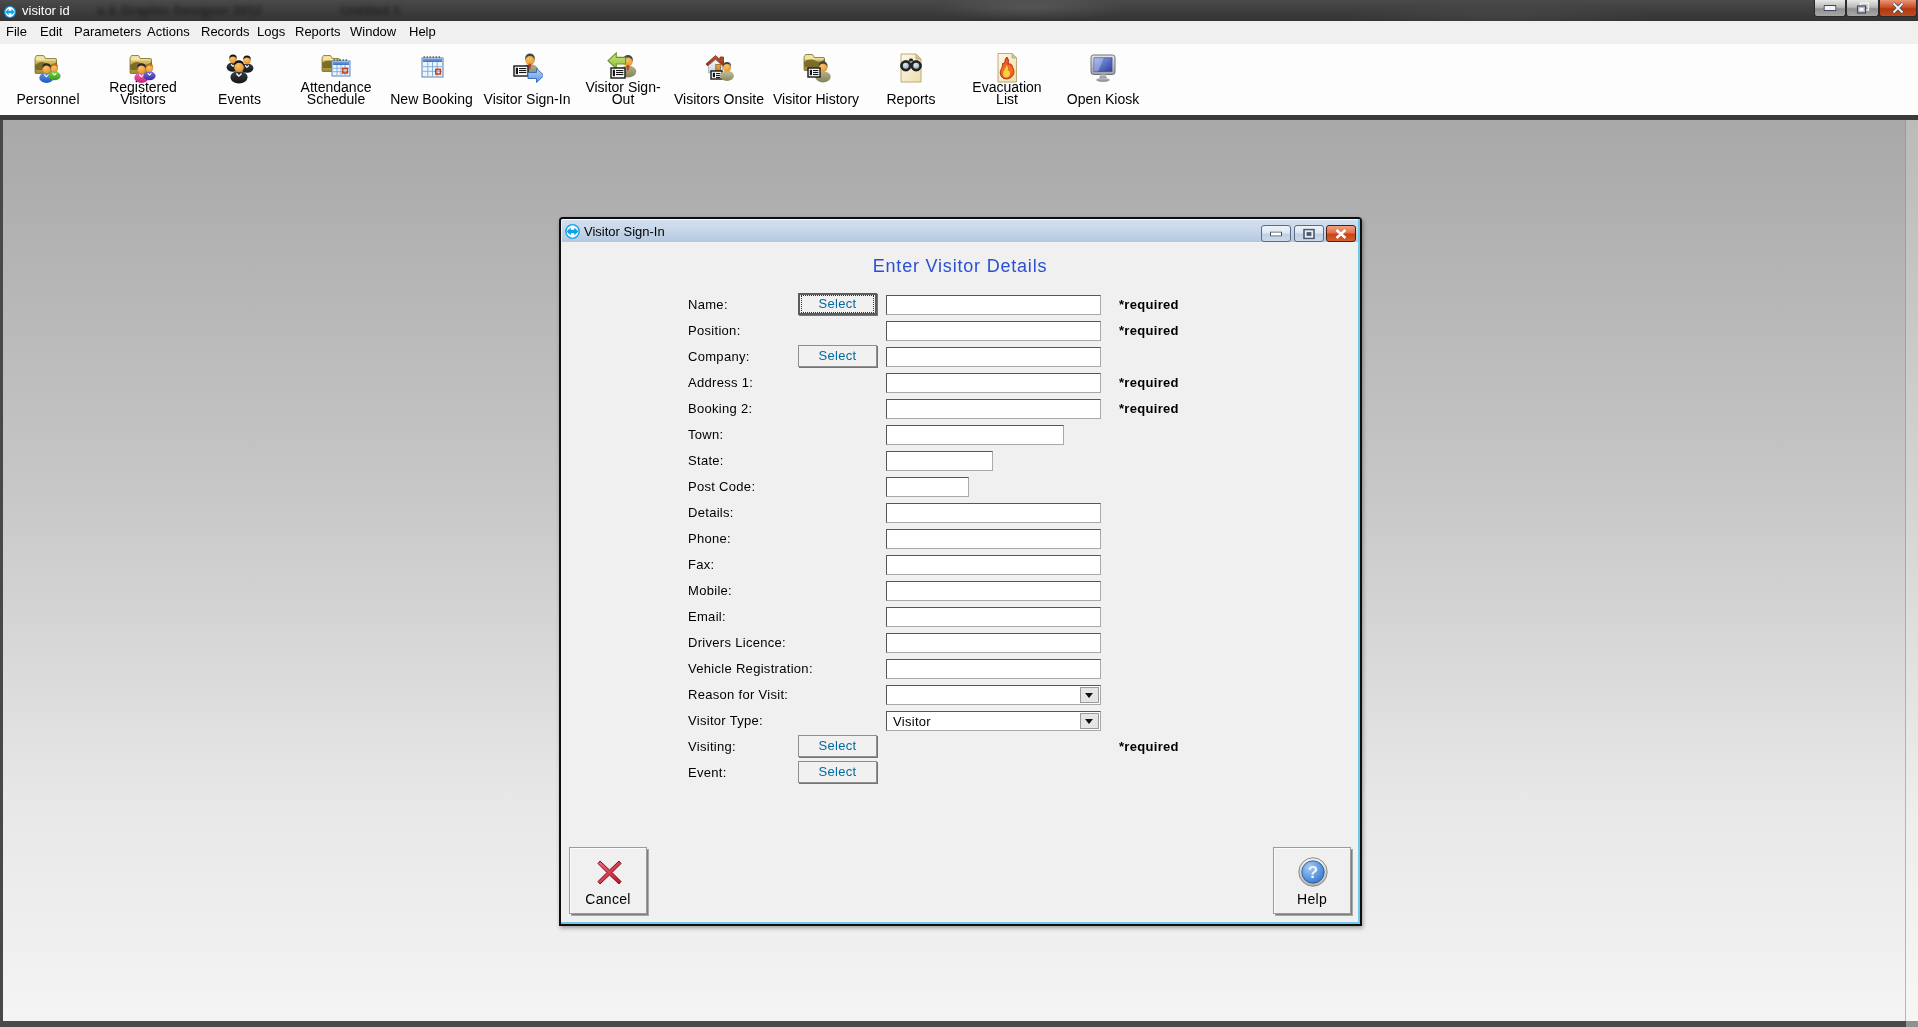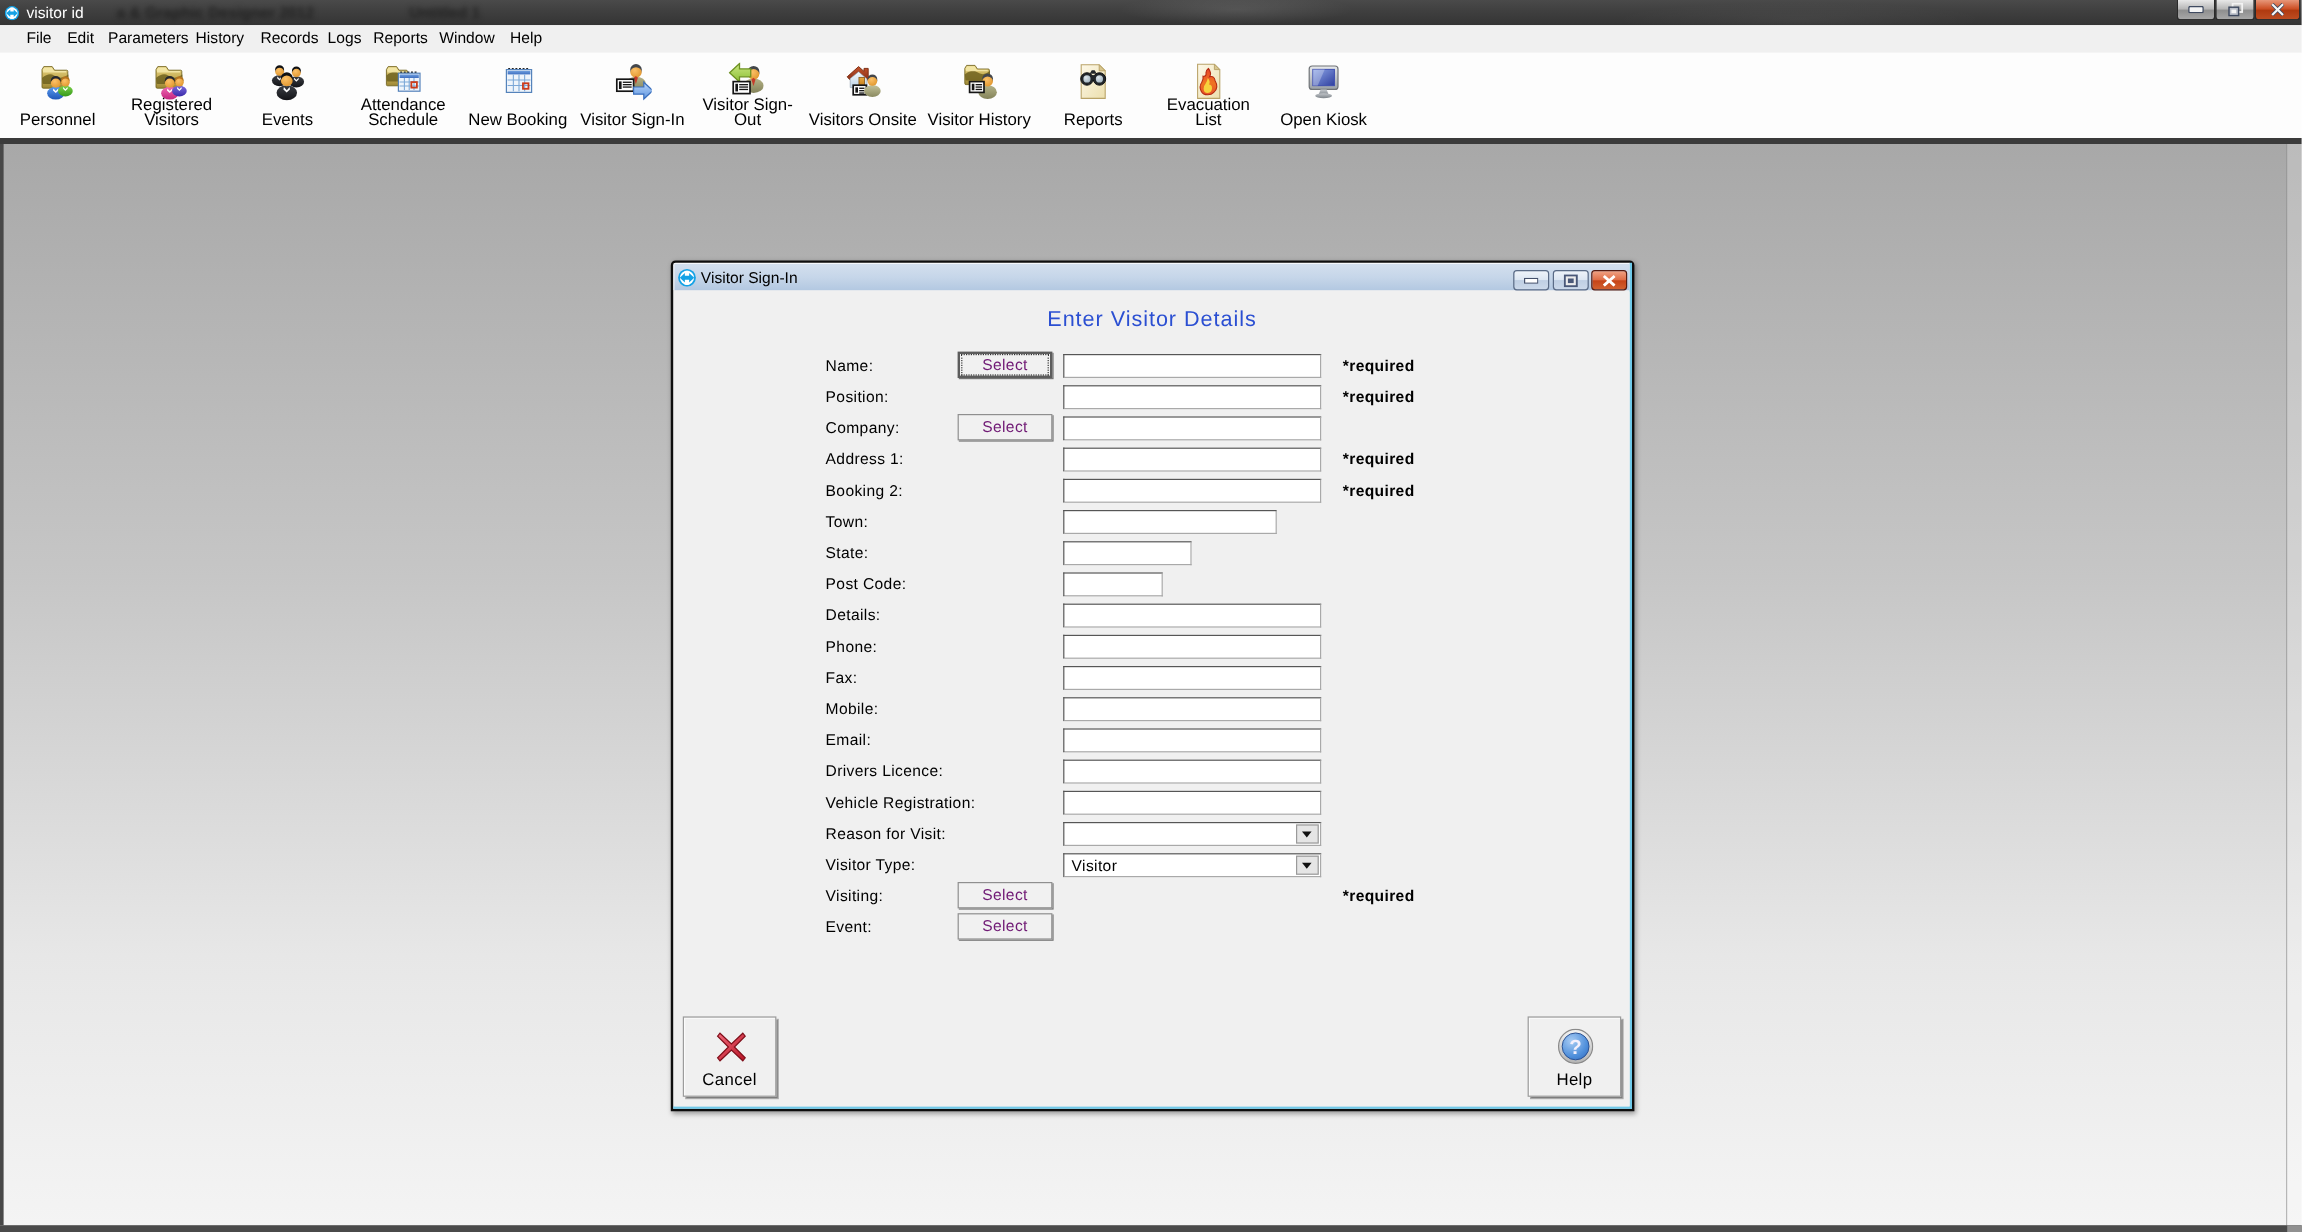--- a/index.html
+++ b/index.html
@@ -16,21 +16,21 @@
 .blurtxt { position:absolute; top:3px; font-size:13px; color:#222; filter:blur(2.2px); font-weight:bold; }
 
 
 .wbtn { position:absolute; top:0; height:17px; border:1px solid #2a2a2a; border-top:none;
   background:linear-gradient(180deg,#e8e8e8 0%,#b9b9b9 45%,#8f8f8f 55%,#a8a8a8 100%); }
 .wbtn.close { background:linear-gradient(180deg,#e7977a 0%,#cd5026 45%,#b03a10 55%,#bd4d22 100%); }
 .wbtn svg { position:absolute; left:50%; top:50%; transform:translate(-50%,-50%); }
 
 
 #menubar { position:absolute; left:0; top:21px; width:1918px; height:23px; background:#f0f0f0; }
-#menubar span { position:absolute; top:3px; font-size:13px; color:#000;margin-left:16px; }
+#menubar span { position:absolute; top:3px; font-size:13px; color:#000; }
 
 
 #toolbar { position:absolute; left:0; top:44px; width:1918px; height:71px; background:#fdfdfd; }
 .titem { position:absolute; top:8px; width:94px; height:60px; text-align:center; }
 .ticon { position:absolute; top:0; left:31px; }
 .tlabel { position:absolute; bottom:7.5px; width:100%; font-size:14px; line-height:12px; color:#000; }
 
 
 #mdiline { position:absolute; left:0; top:115px; width:1918px; height:5px; background:#3b3b3b; }
 #mdi { position:absolute; left:0; top:120px; width:1918px; height:901px;
@@ -63,21 +63,21 @@
   font-size:18px; letter-spacing:0.8px; color:#2b4fd2; }
 
 .lbl { position:absolute; left:126px; font-size:13px; letter-spacing:0.3px; color:#000; height:16px; line-height:16px; }
 .req { position:absolute; left:557px; font-size:13px; letter-spacing:0.3px; color:#000; height:18px; line-height:18px;font-weight:bold; }
 
 .inp { position:absolute; left:324px; height:20px; background:#fff;
   border:1px solid #a9a9a9; border-top-color:#565656; border-left-color:#565656; }
 
 .selbtn { position:absolute; left:236px; width:79px; height:22px; background:#f1f1f1;
   border:1px solid #8f8f8f; box-shadow:1px 1px 0 0 #757575;
-  text-align:center; font-size:13px; letter-spacing:0.3px; line-height:20px; color:#701a75; }
+  text-align:center; font-size:13px; letter-spacing:0.3px; line-height:20px; color:#0369a1; }
 .selbtn.btnfocus { border:2px solid #5c5c5c; line-height:18px; }
 .selbtn.btnfocus span { outline:1px dotted #333; outline-offset:0; display:block; margin:1px 2px; line-height:16px; }
 
 .cmb { position:absolute; left:324px; width:215px; height:20px; background:#fff;
   border:1px solid #a9a9a9; border-top-color:#565656; border-left-color:#565656; }
 .cmbtxt { position:absolute; left:6px; top:2px; font-size:13px; letter-spacing:0.3px; }
 .cmbbtn { position:absolute; right:1px; top:1px; width:19px; height:16px; background:#e5e5e5;
   border:1px solid #9a9a9a; }
 .cmbarr { position:absolute; left:3.5px; top:5px; width:0; height:0;
   border-left:4.5px solid transparent; border-right:4.5px solid transparent; border-top:5px solid #111; }
@@ -214,21 +214,21 @@
           <path d="M1.5 1 L10.5 10 M10.5 1 L1.5 10" stroke="#3f4a60" stroke-width="3.2"></path>
           <path d="M1.5 1 L10.5 10 M10.5 1 L1.5 10" stroke="#f6f6f6" stroke-width="1.8"></path>
         </svg>
   </div>
 </div>
 
 <div id="menubar">
       <span style="left:6px">File</span>
       <span style="left:40px">Edit</span>
       <span style="left:74px">Parameters</span>
-      <span style="left:147px">History</span>
+      <span style="left:147px">Actions</span>
       <span style="left:201px">Records</span>
       <span style="left:257px">Logs</span>
       <span style="left:295px">Reports</span>
       <span style="left:350px">Window</span>
       <span style="left:409px">Help</span>
     </div>
 
 <div id="toolbar">
 <div class="titem" style="left:1px">
 <svg class="ticon" width="32" height="32" viewBox="0 0 32 32">

